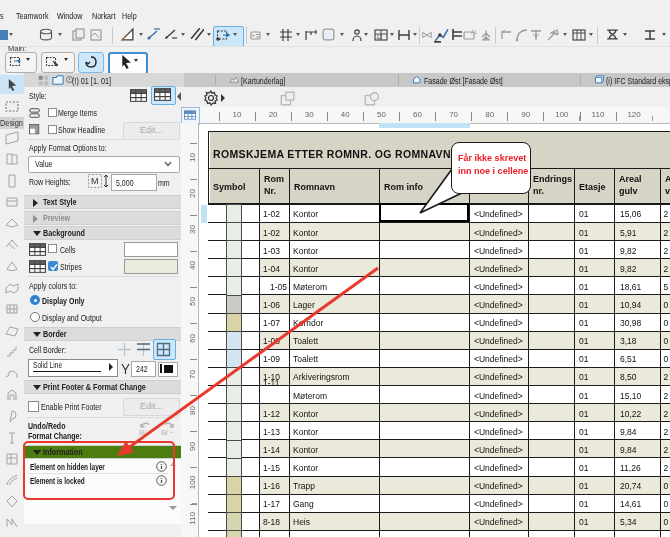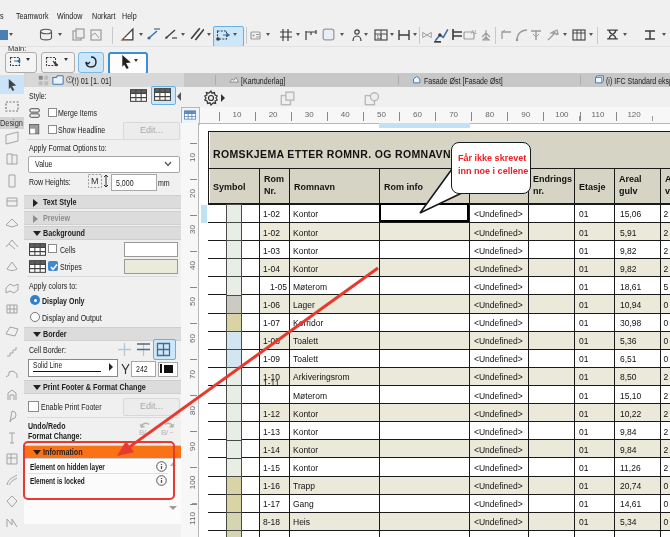--- a/index.html
+++ b/index.html
@@ -407,21 +407,21 @@
   </svg>
 <svg class="a" style="left:160px;top:420px" width="17" height="16">
     <g transform="scale(-1,1) translate(-16,0)">
       <path d="M3 7C4 3.5 8 2 11 4.5" fill="none" stroke="#b4b4b4" stroke-width="1.6"></path>
       <path d="M1.5 3.5L3 8l4.5-1z" fill="#b4b4b4"></path>
     </g>
     <text x="1" y="15" font-size="8" fill="#b4b4b4">B</text>
     <text x="6" y="15" font-size="8" fill="#b4b4b4">/</text>
     <text x="10" y="14" font-size="8" fill="#d98c8c">-</text>
   </svg>
-<div class="band" style="top:445px;background:#f97316;color:#222">
+<div class="band" style="top:445px;background:#4d7c0f;color:#222">
 <span class="tri" style="border-left:4px solid transparent;border-right:4px solid transparent;border-top:5px solid #222;top:4px"></span>
 <span style="position:absolute;left:19px;top:1px;transform:scaleX(0.8);transform-origin:0 0;display:inline-block">Information</span>
   </div>
 <div class="a" style="left:24px;top:459px;width:157px;height:65px;background:#fbfbfb"></div>
 <div class="p" style="left:30px;top:462px;font-weight:bold;transform:scaleX(0.72)">Element on hidden layer</div>
 <svg class="a" style="left:156px;top:461px" width="11" height="11">
     <circle cx="5.5" cy="5.5" r="4.8" fill="none" stroke="#555" stroke-width="1"></circle>
     <path d="M5.5 3v1M5.5 5v3" stroke="#555" stroke-width="1.3"></path>
   </svg>
 <div class="a" style="left:28px;top:472.5px;width:140px;height:1px;background:#e0e0e0"></div>
@@ -613,21 +613,21 @@
 <div class="dtxt" style="left:474px;top:318.12px">&lt;Undefined&gt;</div>
 <div class="dtxt" style="left:579px;top:318.12px">01</div>
 <div class="dtxt" style="left:620px;top:318.12px">30,98</div>
 <div class="dtxt" style="left:663.5px;top:318.12px">0</div>
 <div class="a" style="left:208px;top:331.64px;width:470px;height:18.12px;background:#ebe9da"></div>
 <div class="a" style="left:208px;top:331.64px;width:51px;height:18.12px;background:#fff"></div>
 <div class="dtxt" style="left:263px;top:336.24px">1-08</div>
 <div class="dtxt" style="left:293px;top:336.24px">Toalett</div>
 <div class="dtxt" style="left:474px;top:336.24px">&lt;Undefined&gt;</div>
 <div class="dtxt" style="left:579px;top:336.24px">01</div>
-<div class="dtxt" style="left:620px;top:336.24px">5,36</div>
+<div class="dtxt" style="left:620px;top:336.24px">3,18</div>
 <div class="dtxt" style="left:663.5px;top:336.24px">0</div>
 <div class="a" style="left:208px;top:349.76px;width:470px;height:18.12px;background:#ffffff"></div>
 <div class="a" style="left:208px;top:349.76px;width:51px;height:18.12px;background:#fff"></div>
 <div class="dtxt" style="left:263px;top:354.36px">1-09</div>
 <div class="dtxt" style="left:293px;top:354.36px">Toalett</div>
 <div class="dtxt" style="left:474px;top:354.36px">&lt;Undefined&gt;</div>
 <div class="dtxt" style="left:579px;top:354.36px">01</div>
 <div class="dtxt" style="left:620px;top:354.36px">6,51</div>
 <div class="dtxt" style="left:663.5px;top:354.36px">0</div>
 <div class="a" style="left:208px;top:367.88px;width:470px;height:18.12px;background:#ebe9da"></div>

